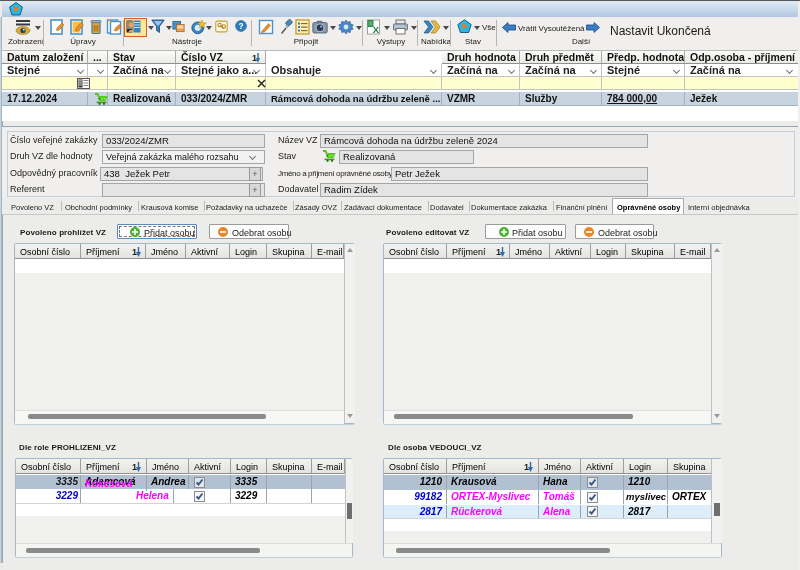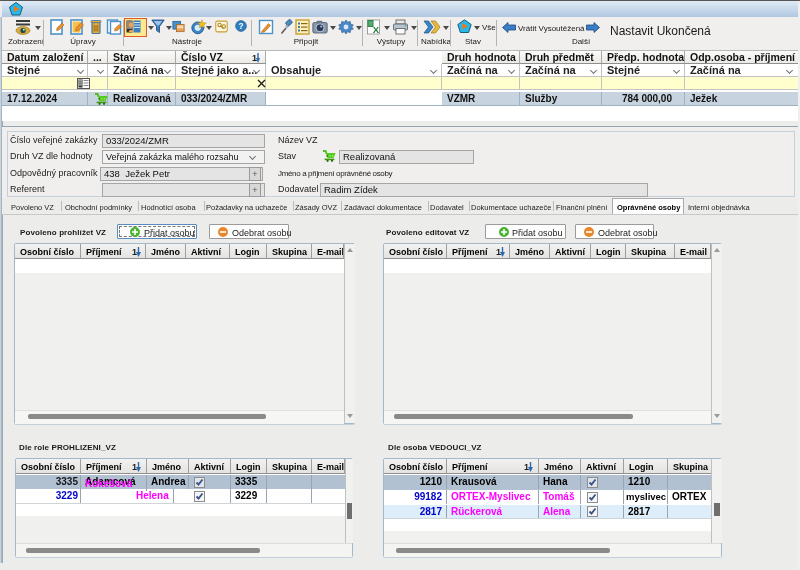--- a/index.html
+++ b/index.html
@@ -33,22 +33,22 @@
 #tabs{left:2px;top:198px;width:796px;height:16px;background:#ececeb;border-bottom:1px solid #c8c8c8;}
 .tab{position:absolute;top:1px;height:14px;font-size:7.5px;color:#222;padding:3.5px 5px 0 3px;box-sizing:border-box;white-space:nowrap;}
 .tabsep{position:absolute;top:3px;width:1px;height:10px;background:#bbb;}
 .tabsel{background:#fdfdfd;border:1px solid #aaa;border-bottom:none;font-weight:bold;color:#000;}
 
 .slabel{position:absolute;font-size:8px;font-weight:bold;color:#1a1a1a;letter-spacing:0.1px;}
 .btn{position:absolute;height:15px;background:#fdfdfd;border:1px solid #9b9b9b;border-radius:1px;font-size:9px;color:#222;box-sizing:border-box;}
 .btn .bt{position:absolute;left:26px;top:2.5px;white-space:nowrap;}
 
 .ptable{position:absolute;background:#fff;border:1px solid #a3b9ca;border-radius:2px;box-shadow:0 1px 0 #c2d0dc;}
-.pth{position:absolute;top:0;background:linear-gradient(#f2f2f1,#e4e3e1);border-right:1px solid #9e9e9e;border-bottom:1px solid #8f8f8f;font-size:9px;font-weight:bold;color:#000;padding:3px 0 0 5px;box-sizing:border-box;height:15px;white-space:nowrap;overflow:hidden;}
-.pcell{position:absolute;font-size:10px;font-weight:bold;border-right:1px solid #9aa4ac;padding:1px 0 0 4px;box-sizing:border-box;height:14px;white-space:nowrap;overflow:hidden;}
+.pth{position:absolute;top:0;background:linear-gradient(#f2f2f1,#e4e3e1);border-right:1px solid #9e9e9e;border-bottom:1px solid #8f8f8f;font-size:9px;font-weight:normal;color:#000;padding:3px 0 0 5px;box-sizing:border-box;height:15px;white-space:nowrap;overflow:hidden;}
+.pcell{position:absolute;font-size:10px;font-weight:bold;border-right:1px solid #9aa4ac;padding:1px 0 0 4px;box-sizing:border-box;height:14px;white-space:nowrap;overflow:hidden;font-style:italic;}
 .vscroll{position:absolute;background:#f1f1f0;border-left:1px solid #c0c0c0;}
 .hthumb{position:absolute;height:5px;background:#8a8a8a;border-radius:2px;}
 .arrowup{position:absolute;width:0;height:0;border-left:3px solid transparent;border-right:3px solid transparent;border-bottom:4px solid #999;}
 .arrowdn{position:absolute;width:0;height:0;border-left:3px solid transparent;border-right:3px solid transparent;border-top:4px solid #999;}
 .cb{position:absolute;width:11px;height:11px;background:#f6f6f6;border:1px solid #8d8d8d;box-sizing:border-box;}
 </style>
 </head>
 <body>
 <div id="win"></div>
 <div class="abs" id="topline"></div>
@@ -275,41 +275,43 @@
       <rect x="6.5" y="7" width="5" height="1" fill="#888"></rect>
     </svg>
   <svg class="abs" style="left:255px;top:28px" width="9" height="9" viewBox="0 0 9 9">
       <path d="M1,1 L8,8 M8,1 L1,8" stroke="#222" stroke-width="1.4"></path>
     </svg>
 
   <div class="gd" style="left:0;width:86px;">17.12.2024</div>
   <div class="gd" style="left:86px;width:20px;"></div>
   <div class="gd" style="left:106px;width:68px;">Realizovaná</div>
   <div class="gd" style="left:174px;width:90px;">033/2024/ZMR</div>
+  <div class="gd" style="left:264px;width:176px;font-size:9.5px;">Rámcová dohoda na údržbu zeleně ...</div>
   <div class="gd" style="left:440px;width:78px;">VZMR</div>
   <div class="gd" style="left:518px;width:82px;">Služby</div>
-  <div class="gd" style="left:600px;width:83px;text-align:right;padding-right:12px;">784 000,00</div>
+  <div class="gd" style="left:600px;width:83px;padding-right:12px;text-decoration:underline;">784 000,00</div>
   <div class="gd" style="left:683px;width:113px;border-right:none;">Ježek</div>
   <svg class="abs" style="left:92px;top:42px" width="14" height="12" viewBox="0 0 14 12">
       <path d="M1,1 L3.6,1 L4.6,3.6" fill="none" stroke="#4fc01d" stroke-width="1.8"></path>
       <polygon points="3.8,3 13.6,3 11.6,8 5.4,8" fill="#55cb22"></polygon>
       <circle cx="5.2" cy="5.8" r="0.9" fill="#2a7a08"></circle>
       <circle cx="8" cy="5.8" r="0.9" fill="#8fe85a"></circle>
       <circle cx="10.6" cy="5.8" r="0.9" fill="#8fe85a"></circle>
       <rect x="2.6" y="8.6" width="9.8" height="1.6" fill="#3f9a12"></rect>
       <circle cx="5.6" cy="10.8" r="1.1" fill="#1f6a04"></circle>
       <circle cx="10" cy="10.8" r="1.1" fill="#1f6a04"></circle>
     </svg>
   <div class="abs" style="left:0;top:54px;width:796px;height:1px;background:#9fb2c0;"></div>
 </div>
 <div class="abs" id="detail">
   <div id="detailbox"></div>
   <div class="dlabel" style="left:8px;top:8px;">Číslo veřejné zakázky</div>
   <div class="dbox" style="left:100px;top:7px;width:158px;">033/2024/ZMR</div>
   <div class="dlabel" style="left:276px;top:8px;">Název VZ</div>
+  <div class="dbox" style="left:318px;top:7px;width:323px;">Rámcová dohoda na údržbu zeleně 2024</div>
 
   <div class="dlabel" style="left:8px;top:24px;">Druh VZ dle hodnoty</div>
   <div class="dbox" style="left:100px;top:23px;width:158px;background:#f2f2f2;font-size:9px;">Veřejná zakázka malého rozsahu</div>
   <div class="chev" style="left:248px;top:28px;border-top-color:#aaa;"></div>
   <div class="dlabel" style="left:276px;top:24px;">Stav</div>
   <svg class="abs" style="left:320px;top:23px" width="14" height="12" viewBox="0 0 14 12">
       <path d="M1,1 L3.6,1 L4.6,3.6" fill="none" stroke="#4fc01d" stroke-width="1.8"></path>
       <polygon points="3.8,3 13.6,3 11.6,8 5.4,8" fill="#55cb22"></polygon>
       <circle cx="5.2" cy="5.8" r="0.9" fill="#2a7a08"></circle>
       <circle cx="8" cy="5.8" r="0.9" fill="#8fe85a"></circle>
@@ -317,43 +319,44 @@
       <rect x="2.6" y="8.6" width="9.8" height="1.6" fill="#3f9a12"></rect>
       <circle cx="5.6" cy="10.8" r="1.1" fill="#1f6a04"></circle>
       <circle cx="10" cy="10.8" r="1.1" fill="#1f6a04"></circle>
     </svg>
   <div class="dbox" style="left:337px;top:23px;width:130px;">Realizovaná</div>
 
   <div class="dlabel" style="left:8px;top:41px;">Odpovědný pracovník</div>
   <div class="dbox" style="left:98px;top:40px;width:158px;">438&nbsp;&nbsp;Ježek Petr</div>
   <div class="abs" style="left:247px;top:40px;width:12px;height:14px;background:#d8d8d8;border:1px solid #999;box-sizing:border-box;font-size:9px;color:#555;text-align:center;line-height:12px;">+</div>
   <div class="dlabel" style="left:276px;top:42px;font-size:8px;letter-spacing:-0.35px;">Jméno a příjmení oprávněné osoby</div>
+  <div class="dbox" style="left:389px;top:40px;width:252px;">Petr Ježek</div>
 
   <div class="dlabel" style="left:8px;top:57px;">Referent</div>
   <div class="dbox" style="left:100px;top:56px;width:158px;"></div>
   <div class="abs" style="left:247px;top:56px;width:12px;height:14px;background:#d8d8d8;border:1px solid #999;box-sizing:border-box;font-size:9px;color:#555;text-align:center;line-height:12px;">+</div>
   <div class="dlabel" style="left:276px;top:57px;">Dodavatel</div>
   <div class="dbox" style="left:318px;top:56px;width:323px;">Radim Zídek</div>
 </div>
 <div class="abs" id="tabs">
   <div class="tab" style="left:6px;">Povoleno VZ</div>
   <div class="tabsep" style="left:59px"></div>
   <div class="tab" style="left:60px;">Obchodní podmínky</div>
   <div class="tabsep" style="left:136px"></div>
-  <div class="tab" style="left:136px;">Hodnotící osoba</div>
+  <div class="tab" style="left:136px;">Krausová komise</div>
   <div class="tabsep" style="left:202px"></div>
   <div class="tab" style="left:201px;">Požadavky na uchazeče</div>
   <div class="tabsep" style="left:291px"></div>
   <div class="tab" style="left:290px;">Zásady OVZ</div>
   <div class="tabsep" style="left:339px"></div>
   <div class="tab" style="left:339px;">Zadávací dokumentace</div>
   <div class="tabsep" style="left:426px"></div>
   <div class="tab" style="left:425px;">Dodavatel</div>
   <div class="tabsep" style="left:467px"></div>
-  <div class="tab" style="left:466px;">Dokumentace uchazeče</div>
+  <div class="tab" style="left:466px;">Dokumentace zakázka</div>
   <div class="tabsep" style="left:551px"></div>
   <div class="tab" style="left:551px;">Finanční plnění</div>
   <div class="tab tabsel" style="left:610px;width:72px;top:0;height:16px;font-size:7.5px;padding-top:3.5px;padding-left:4px;">Oprávněné osoby</div>
   <div class="tab" style="left:683px;">Interní objednávka</div>
 </div>
 
 <div class="slabel" style="left:20px;top:228px;">Povoleno prohlížet VZ</div>
 <div class="btn" style="left:117px;top:224px;width:80px;border-color:#5a8abf;">
     <div style="position:absolute;left:1px;top:1px;right:1px;bottom:1px;border:1px dashed #777;"></div>
     <svg style="position:absolute;left:12px;top:2px" width="10" height="10" viewBox="0 0 10 10">

